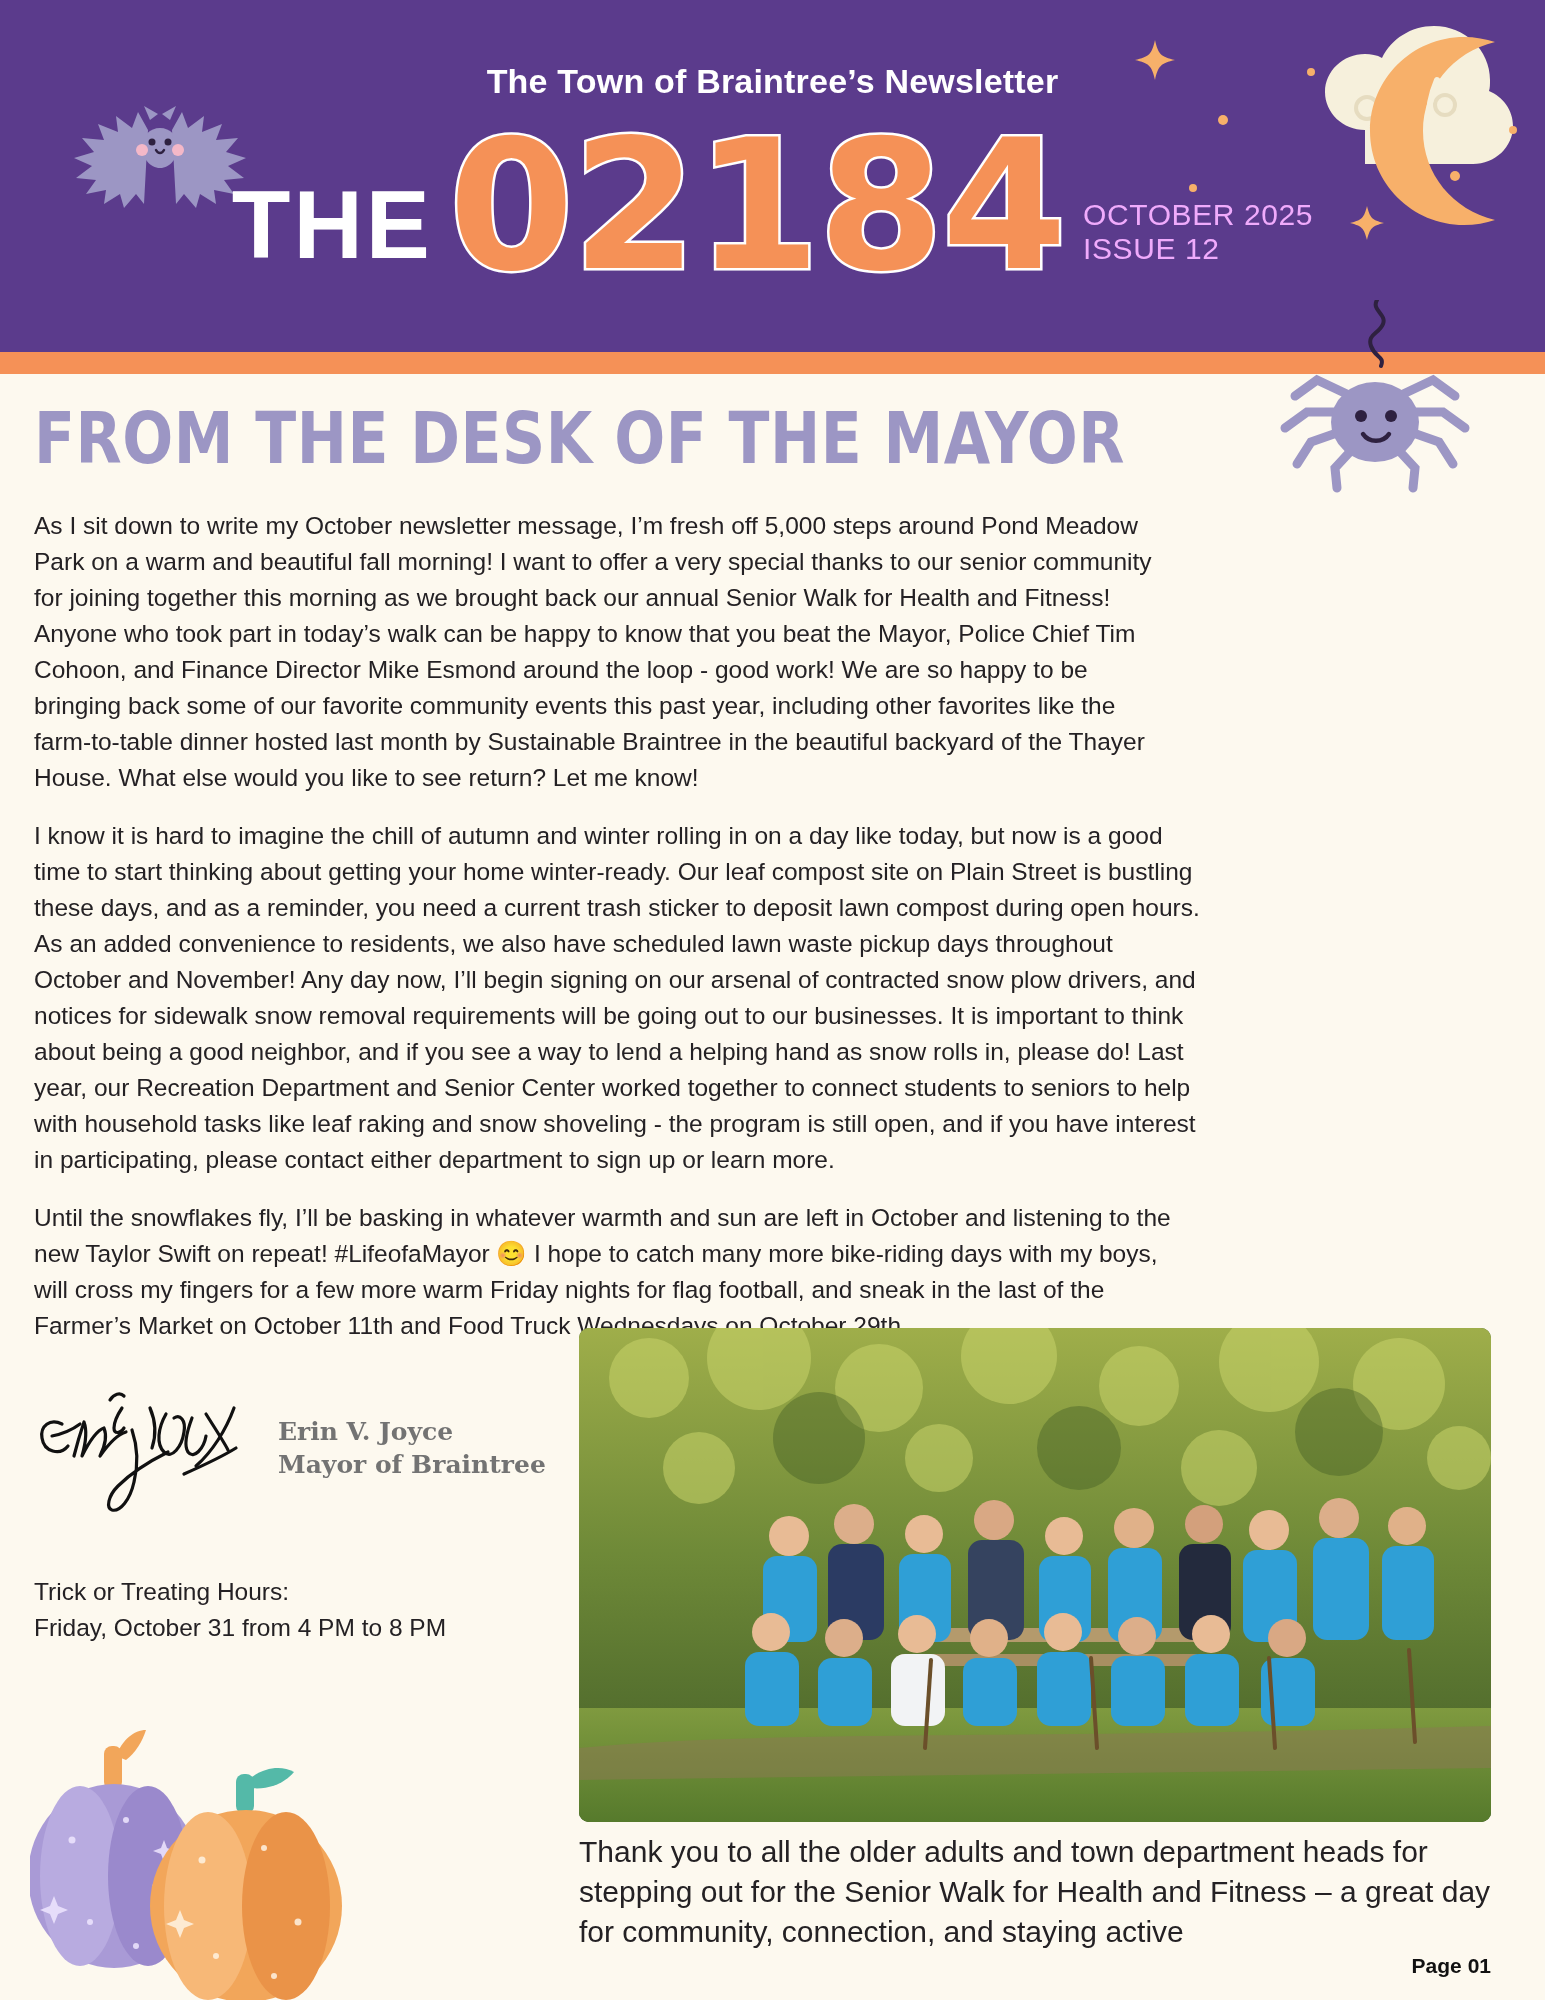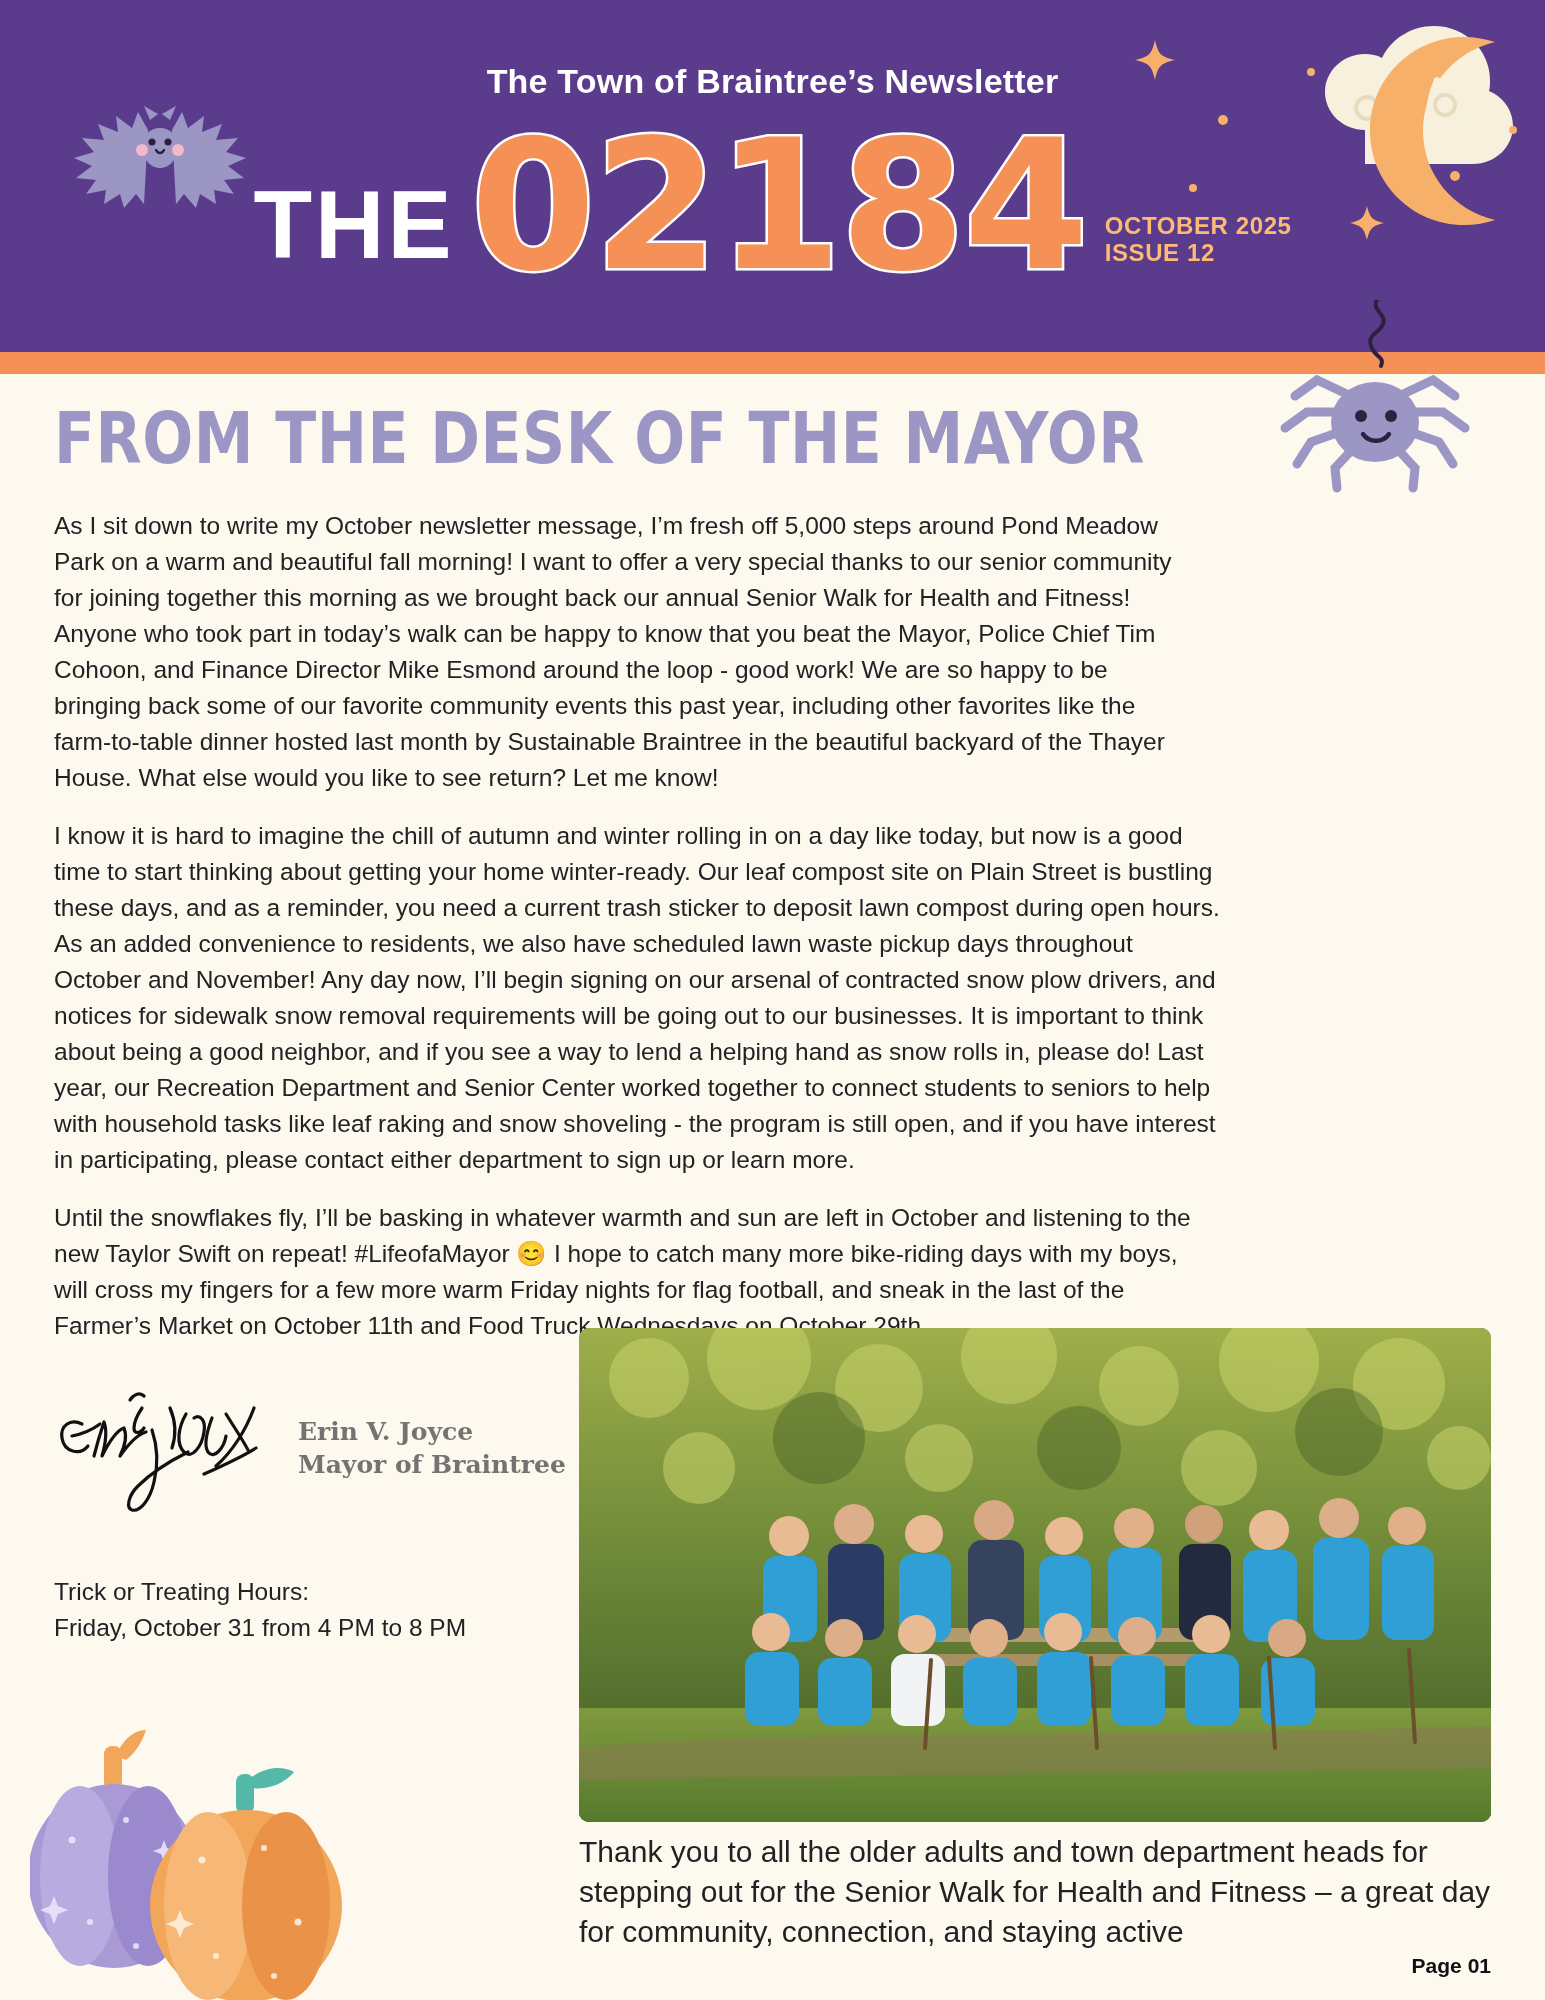--- a/index.html
+++ b/index.html
@@ -63,37 +63,37 @@
     line-height: 0.84;
     color: #f59157;
     -webkit-text-stroke: 5px #ffffff;
     paint-order: stroke fill;
     font-family: "DejaVu Sans", sans-serif;
     margin-left: 16px;
     margin-right: 18px;
     letter-spacing: -2px;
   }
   .issue-block {
-    color: #fdba74;
-    font-size: 24px;
-    font-weight: bold;
+    color: #f0abfc;
+    font-size: 30px;
+    font-weight: normal;
     line-height: 1.16;
     letter-spacing: 0.6px;
     transform: translateY(-14px);
   }
 
   
   .bat { position: absolute; left: 30px; top: 100px; z-index: 4; }
   .moon-cloud { position: absolute; right: 10px; top: 10px; z-index: 3; }
   .spider { position: absolute; right: 56px; top: 300px; z-index: 8; }
 
   
   .page {
     position: relative;
-    padding: 36px 54px 0 54px;
+    padding: 36px 54px 0 34px;
     z-index: 5;
   }
   .section-title {
     font-family: "DejaVu Sans", sans-serif;
     font-size: 60px;
     font-weight: bold;
     color: #9c96c4;
     letter-spacing: 0.5px;
     margin: 0 0 28px 0;
     transform: scaleY(1.18);

